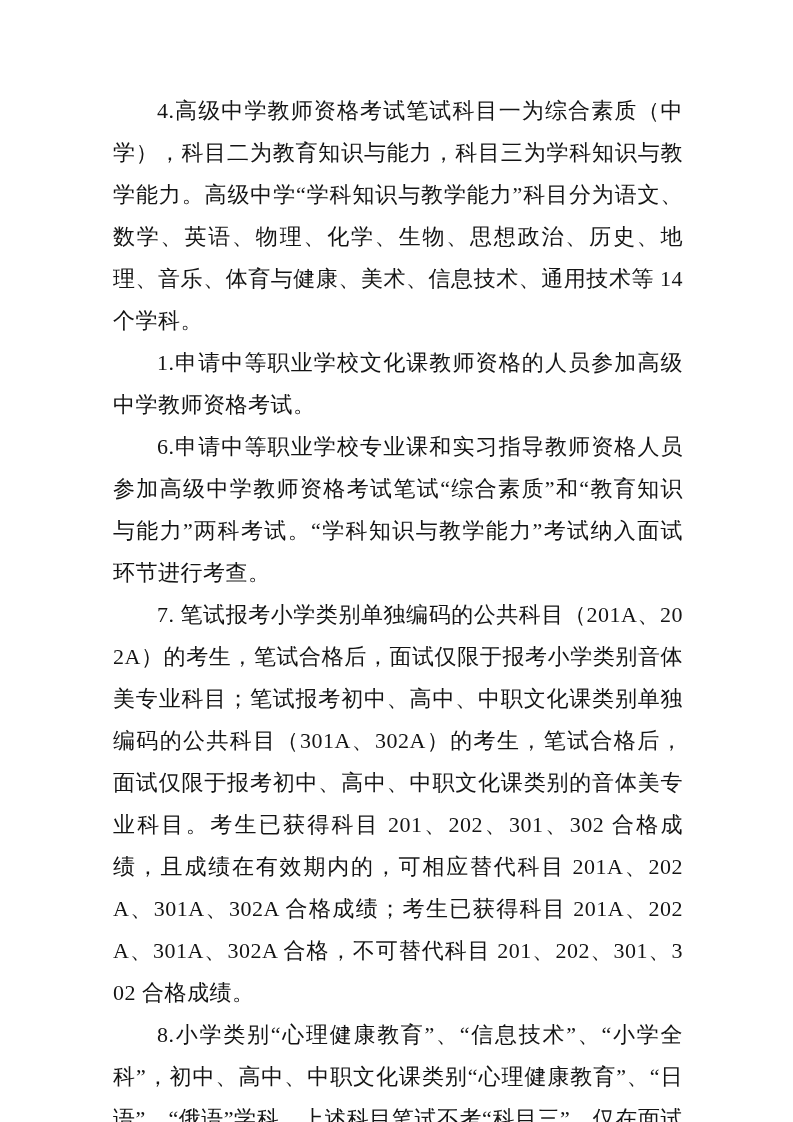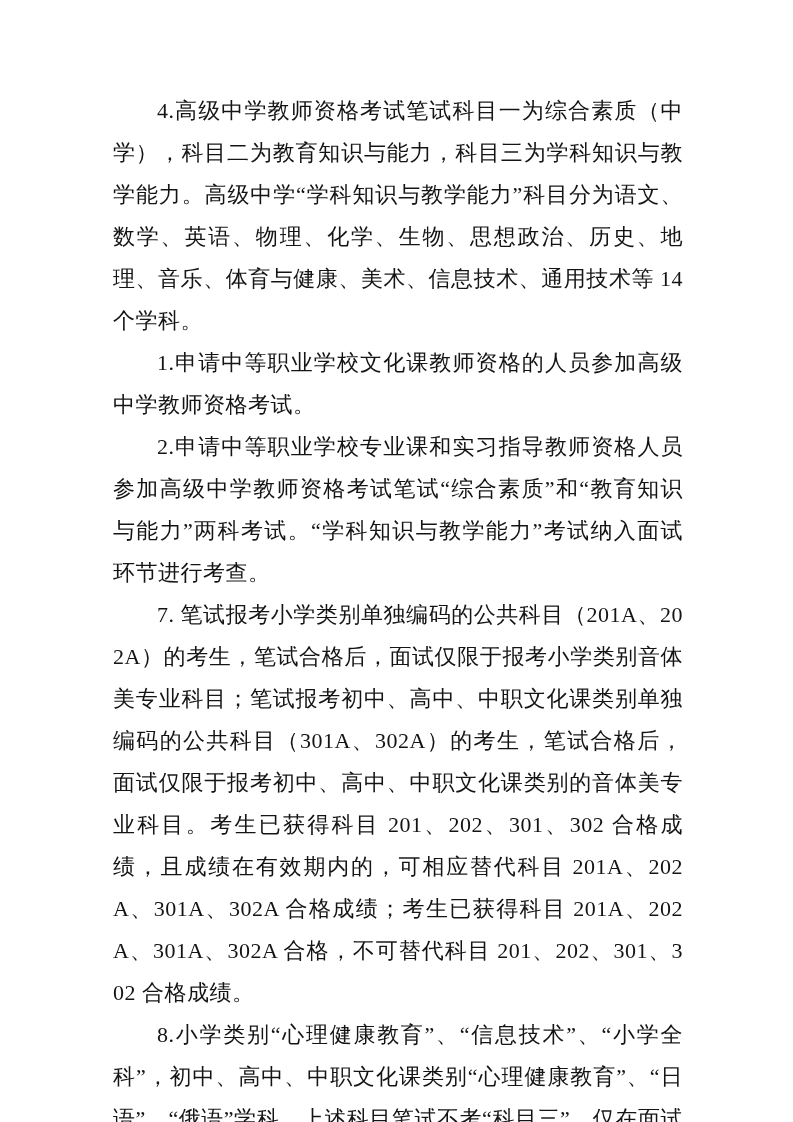--- a/index.html
+++ b/index.html
@@ -35,17 +35,17 @@
     letter-spacing: 0.5px;
   }
 </style>
 </head>
 <body>
 
 <div class="page">
   <div class="content">
     <p class="para">4.高级中学教师资格考试笔试科目一为综合素质（中学），科目二为教育知识与能力，科目三为学科知识与教学能力。高级中学“学科知识与教学能力”科目分为语文、数学、英语、物理、化学、生物、思想政治、历史、地理、音乐、体育与健康、美术、信息技术、通用技术等 14 个学科。</p>
     <p class="para">1.申请中等职业学校文化课教师资格的人员参加高级中学教师资格考试。</p>
-    <p class="para">2.申请中等职业学校专业课和实习指导教师资格人员参加高级中学教师资格考试笔试“综合素质”和“教育知识与能力”两科考试。“学科知识与教学能力”考试纳入面试环节进行考查。</p>
+    <p class="para">6.申请中等职业学校专业课和实习指导教师资格人员参加高级中学教师资格考试笔试“综合素质”和“教育知识与能力”两科考试。“学科知识与教学能力”考试纳入面试环节进行考查。</p>
     <p class="para">7. 笔试报考小学类别单独编码的公共科目（201A、202A）的考生，笔试合格后，面试仅限于报考小学类别音体美专业科目；笔试报考初中、高中、中职文化课类别单独编码的公共科目（301A、302A）的考生，笔试合格后，面试仅限于报考初中、高中、中职文化课类别的音体美专业科目。考生已获得科目 201、202、301、302 合格成绩，且成绩在有效期内的，可相应替代科目 201A、202A、301A、302A 合格成绩；考生已获得科目 201A、202A、301A、302A 合格，不可替代科目 201、202、301、302 合格成绩。</p>
     <p class="para">8.小学类别“心理健康教育”、“信息技术”、“小学全科”，初中、高中、中职文化课类别“心理健康教育”、“日语”、“俄语”学科，上述科目笔试不考“科目三”，仅在面试中考核。</p>
   </div>
 </div>
 
 </body></html>

